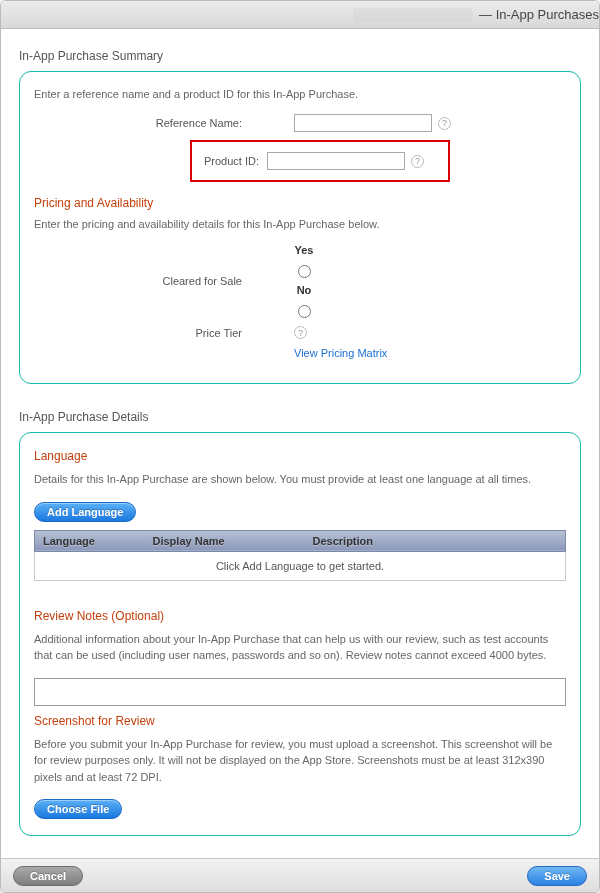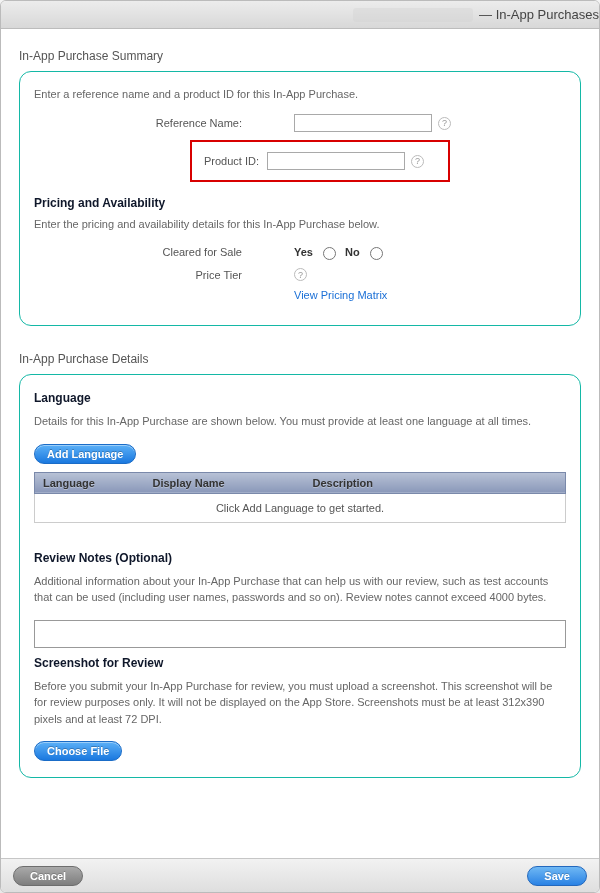--- a/index.html
+++ b/index.html
@@ -102,31 +102,32 @@
     margin: 8px 0 8px 156px;
     width: 260px;
     display: flex;
     align-items: center;
   }
   .highlight-box .hlabel {
     color: #555;
     margin-right: 8px;
   }
   .sub-heading {
-    font-weight: bold;
+    font-weight: normal;
     font-size: 12px;
-    color: #0f172a;
+    color: #c2410c;
     margin: 14px 0 8px 0;
   }
   .radio-group {
     display: flex;
     align-items: center;
     gap: 14px;
     font-weight: bold;
     color: #333;
+    flex-direction: column;
   }
   .radio-group input { margin-left: 4px; }
   select.price-tier {
     width: 140px;
     height: 20px;
     border: 1px solid #888;
     border-radius: 3px;
     background: linear-gradient(#fefefe,#e9e9e9);
     font-size: 11px;
   }

